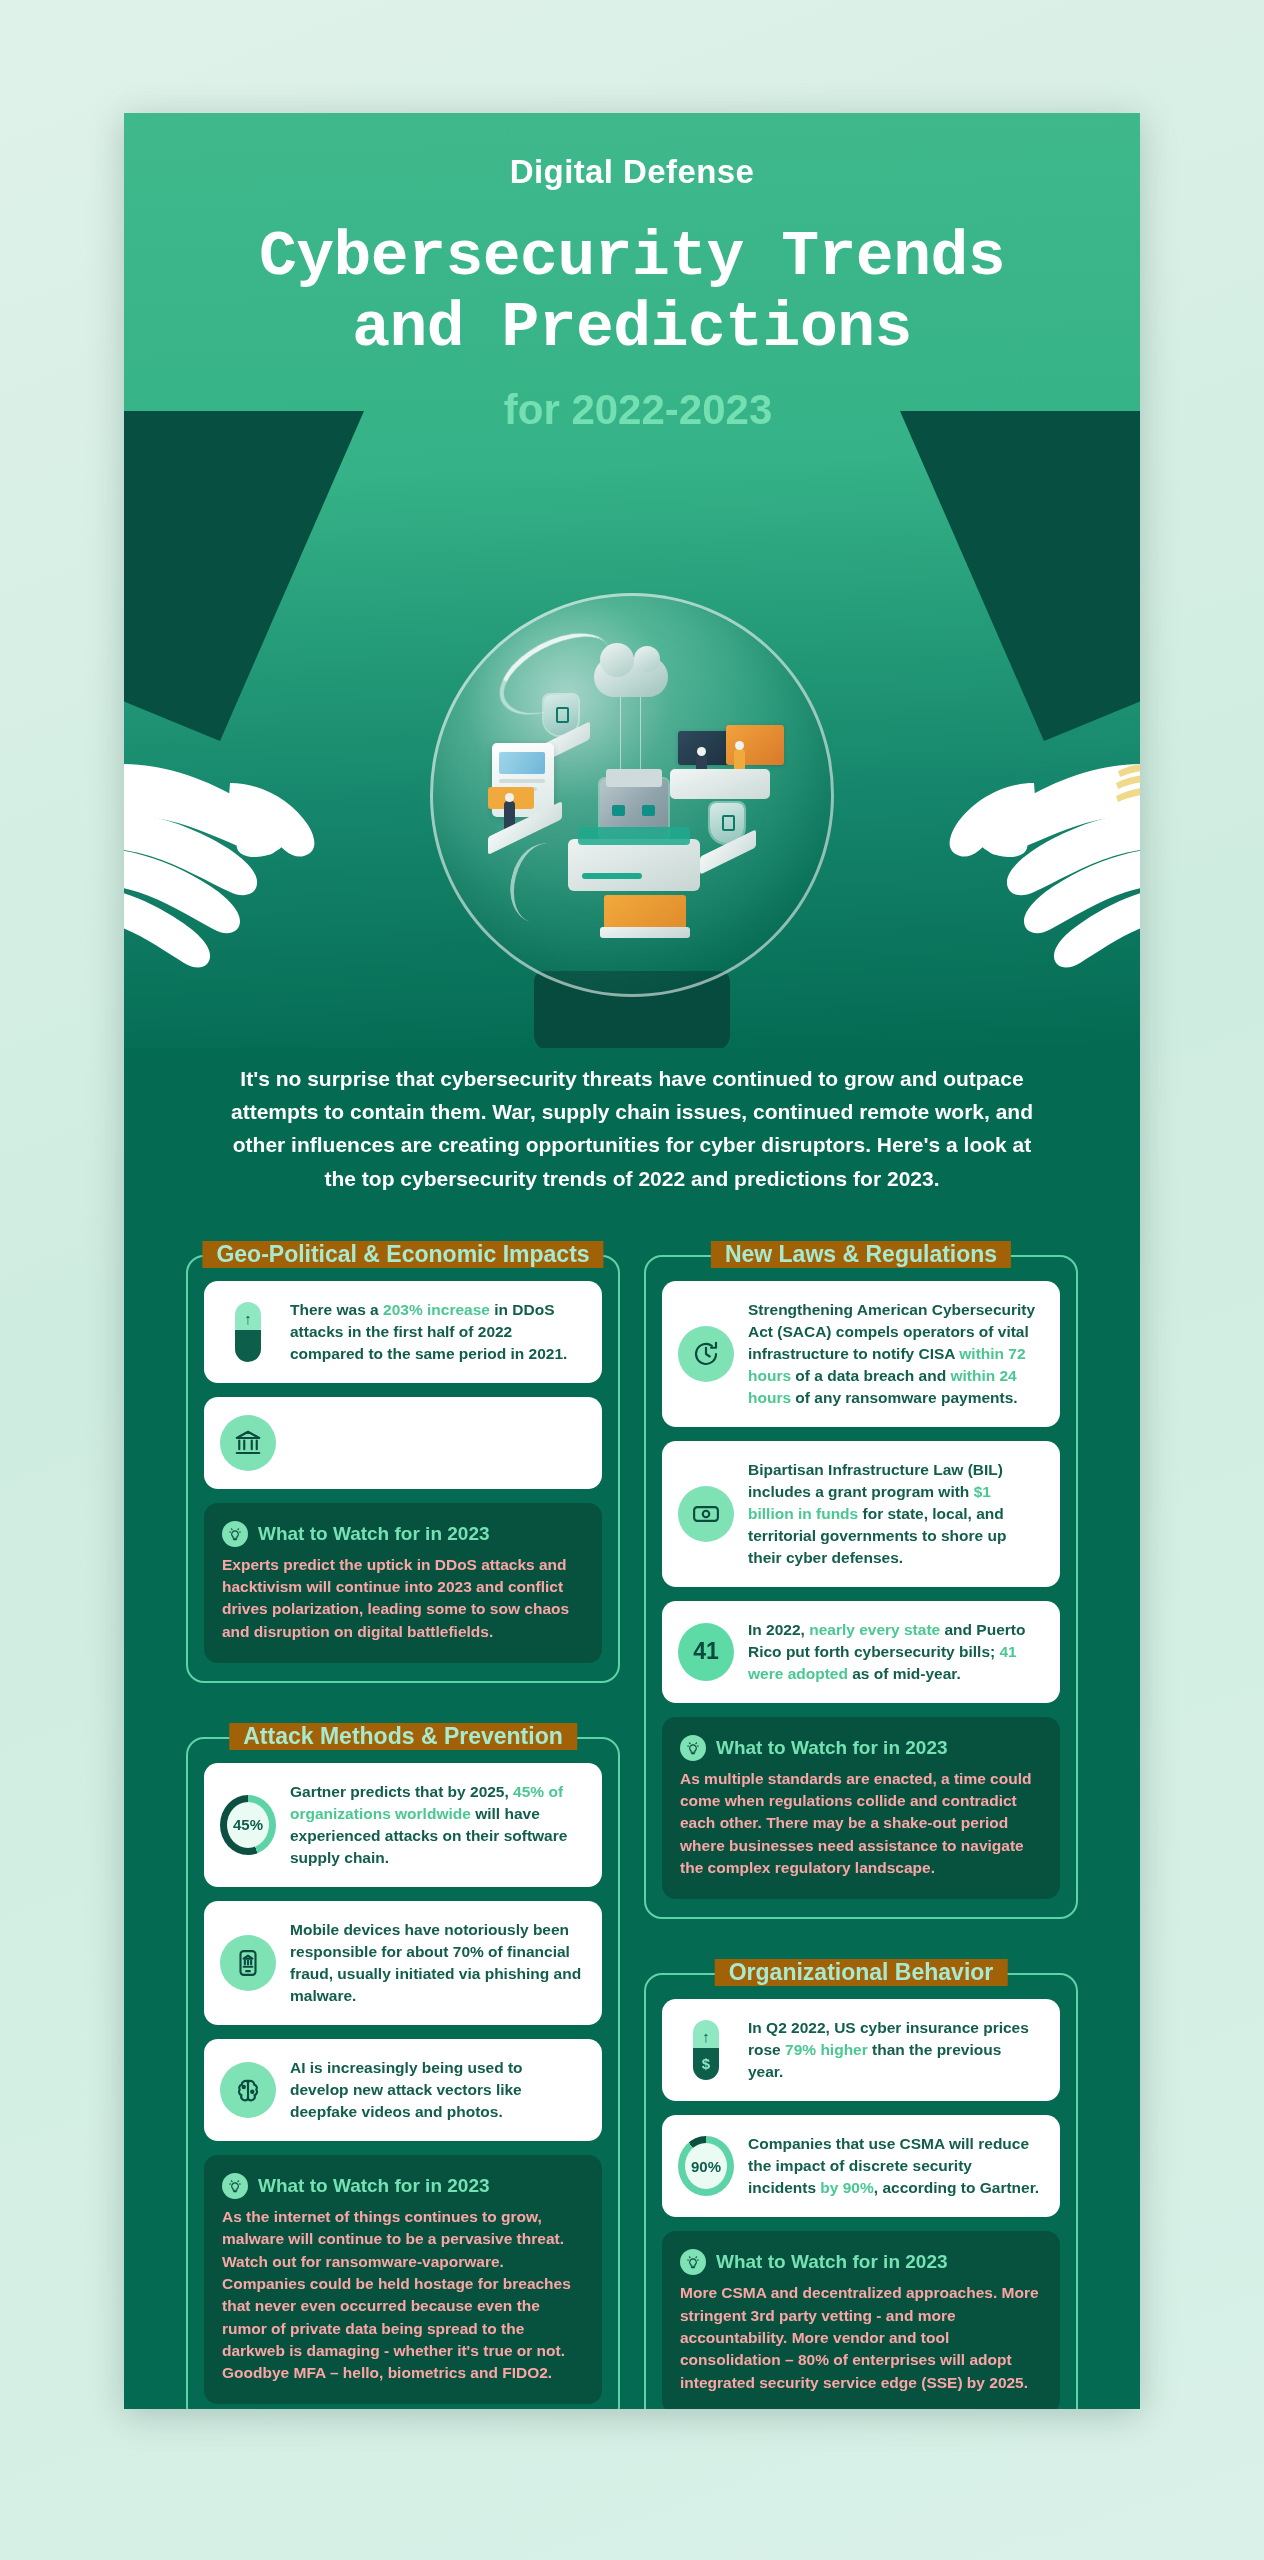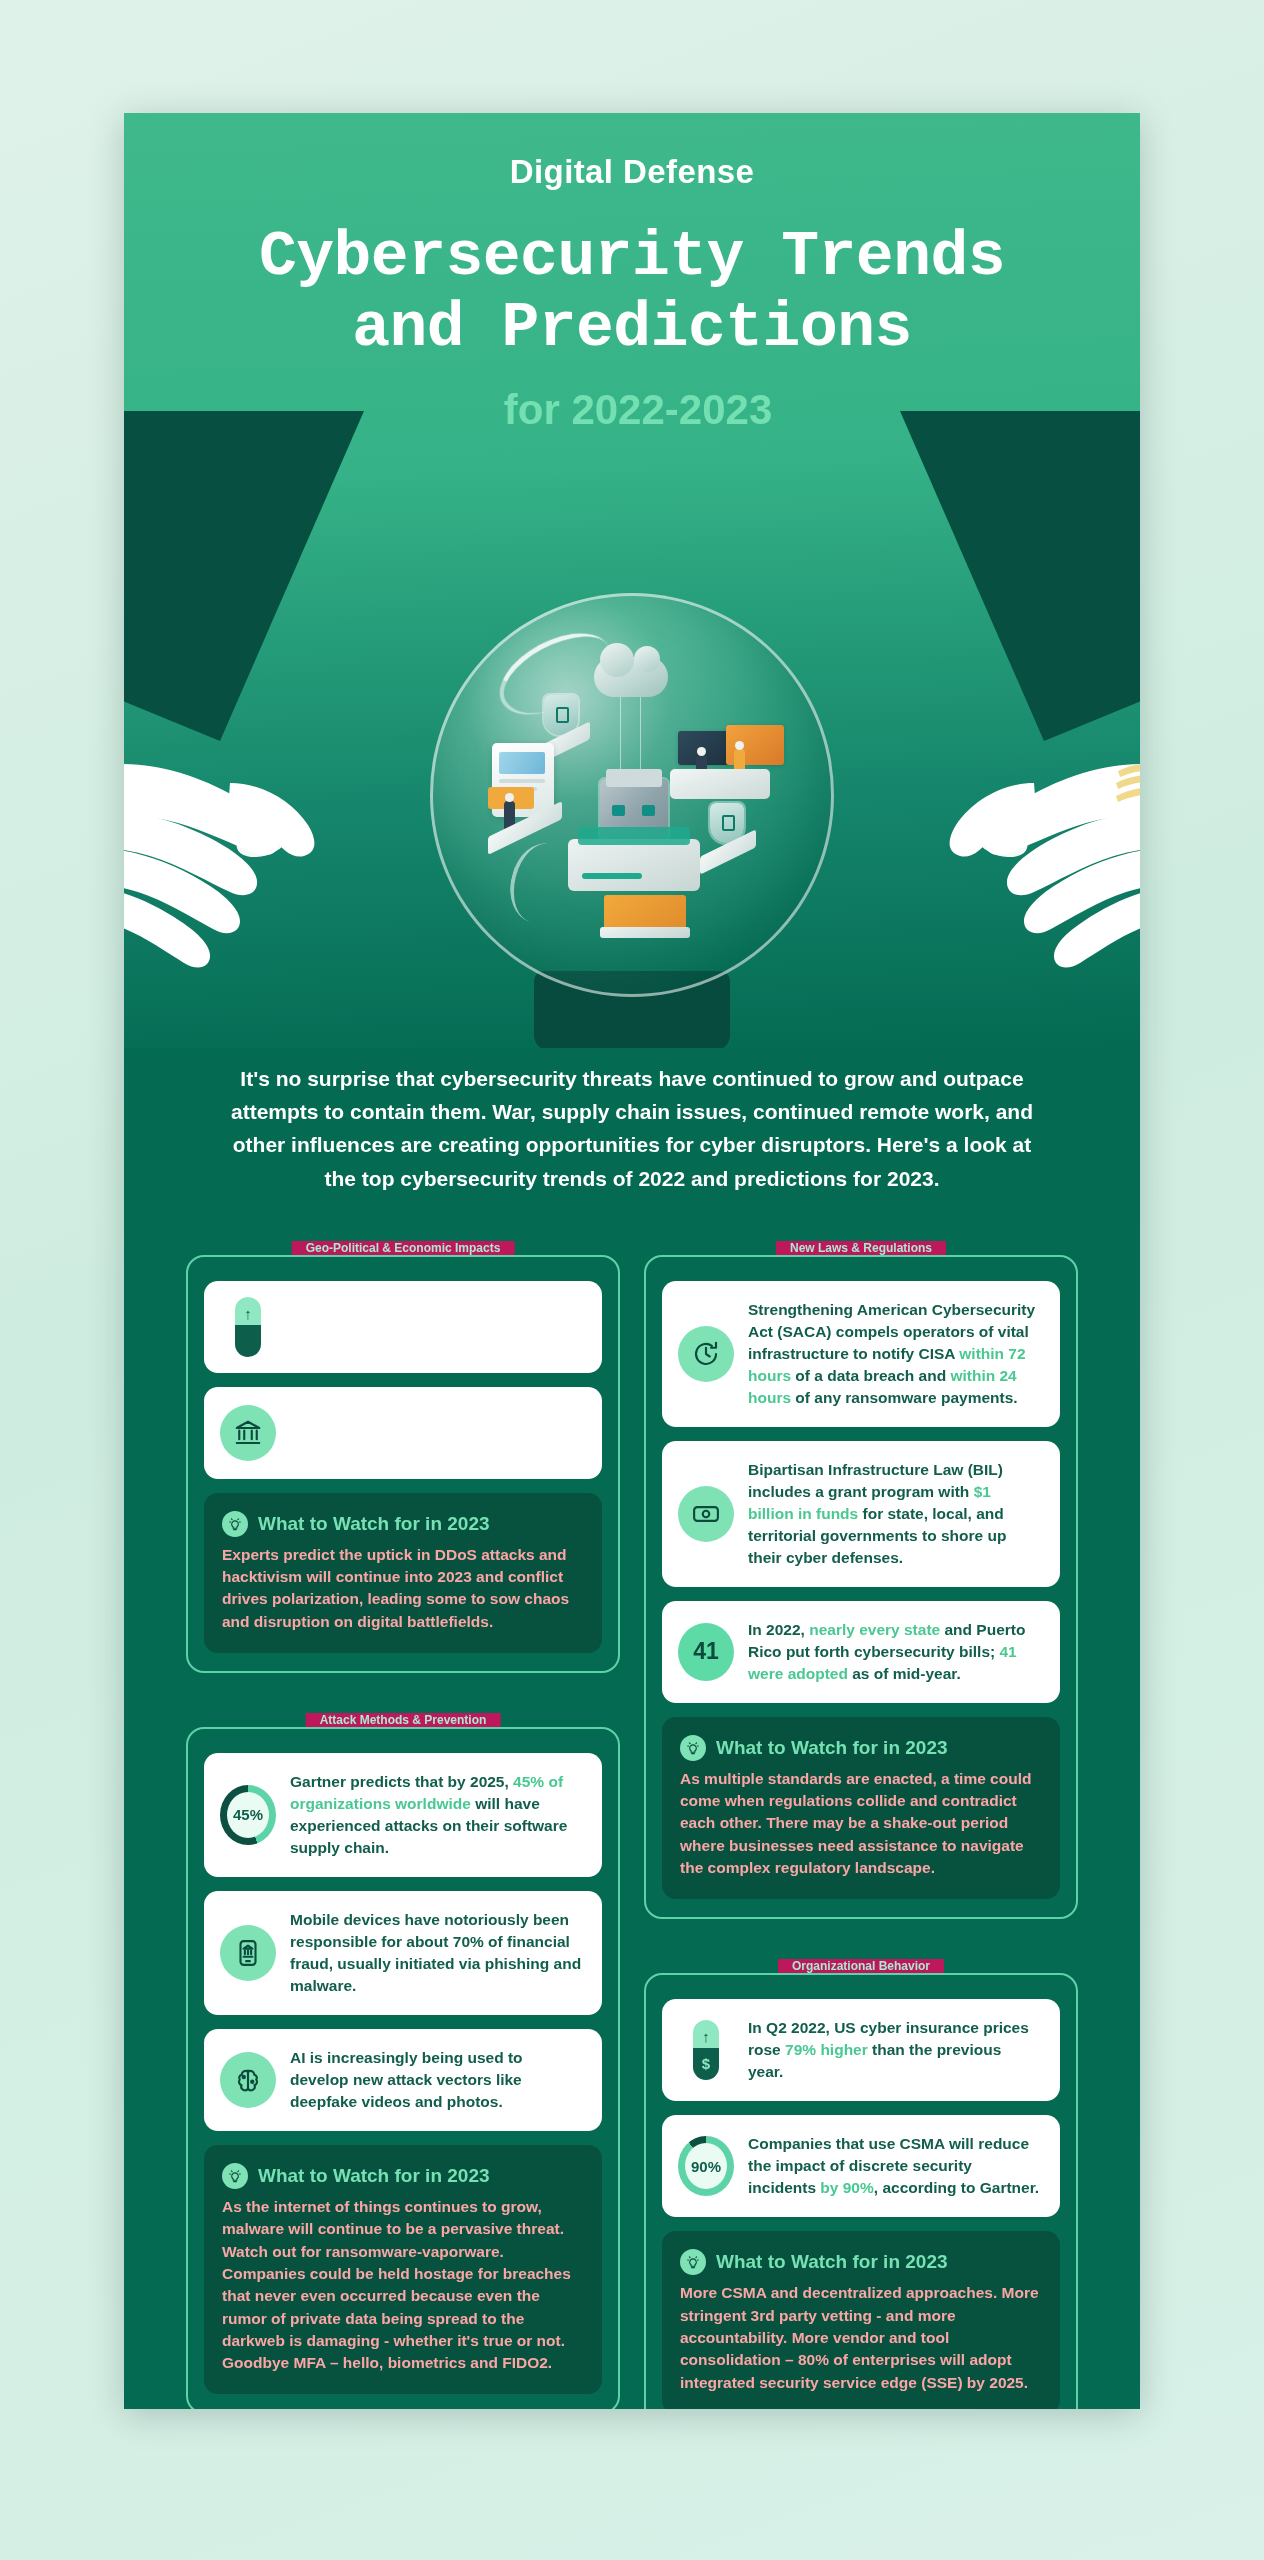--- a/index.html
+++ b/index.html
@@ -160,22 +160,22 @@
   .col { flex: 1 1 0; display: flex; flex-direction: column; gap: 40px; }
 
   .panel { position: relative; padding: 30px 18px 20px 18px; }
   .panel-frame {
     position: absolute; inset: 14px 0 0 0;
     border: 2px solid #5fd3a8; border-radius: 18px;
     pointer-events: none;
   }
   .panel-title {
     position: absolute; left: 50%; top: 0; transform: translate(-50%,0);
-    background: #be185d; padding: 0 14px; z-index: 2;
-    color: #a8ead0; font-size: 12px; font-weight: 600; white-space: nowrap;
+    background: #a16207; padding: 0 14px; z-index: 2;
+    color: #a8ead0; font-size: 23px; font-weight: 600; white-space: nowrap;
   }
   .panel-body { position: relative; z-index: 1; display: flex; flex-direction: column; gap: 14px; padding-top: 10px; }
 
   .card {
     display: flex; align-items: center; gap: 14px;
     background: #ffffff; border-radius: 14px;
     padding: 18px 20px 18px 16px;
     min-height: 86px;
   }
   .card .txt { color: #115e4c; font-size: 15.5px; line-height: 1.42; font-weight: bold; }
@@ -310,20 +310,21 @@
         <div class="panel">
           <div class="panel-frame"></div>
           <div class="panel-title">Geo-Political &amp; Economic Impacts</div>
           <div class="panel-body">
             <div class="card">
               <div class="ico">
                 <div class="ico-pill">
                   <span class="ar">↑</span>
                 </div>
               </div>
+              <div class="txt"><span>There was a </span><em>203% increase</em><span> in DDoS attacks in the first half of 2022 compared to the same period in 2021.</span></div>
             </div>
             <div class="card">
               <div class="ico">
                 <div class="ico-circle">
                   <svg viewBox="0 0 24 24" fill="none" stroke="#0b4a3c" stroke-width="1.7" stroke-linecap="round" stroke-linejoin="round">
                     <path d="M12 3 L21 8 H3 Z"></path>
                     <path d="M5 10v7M9 10v7M15 10v7M19 10v7"></path>
                     <path d="M3 20h18"></path>
                   </svg>
                 </div>

